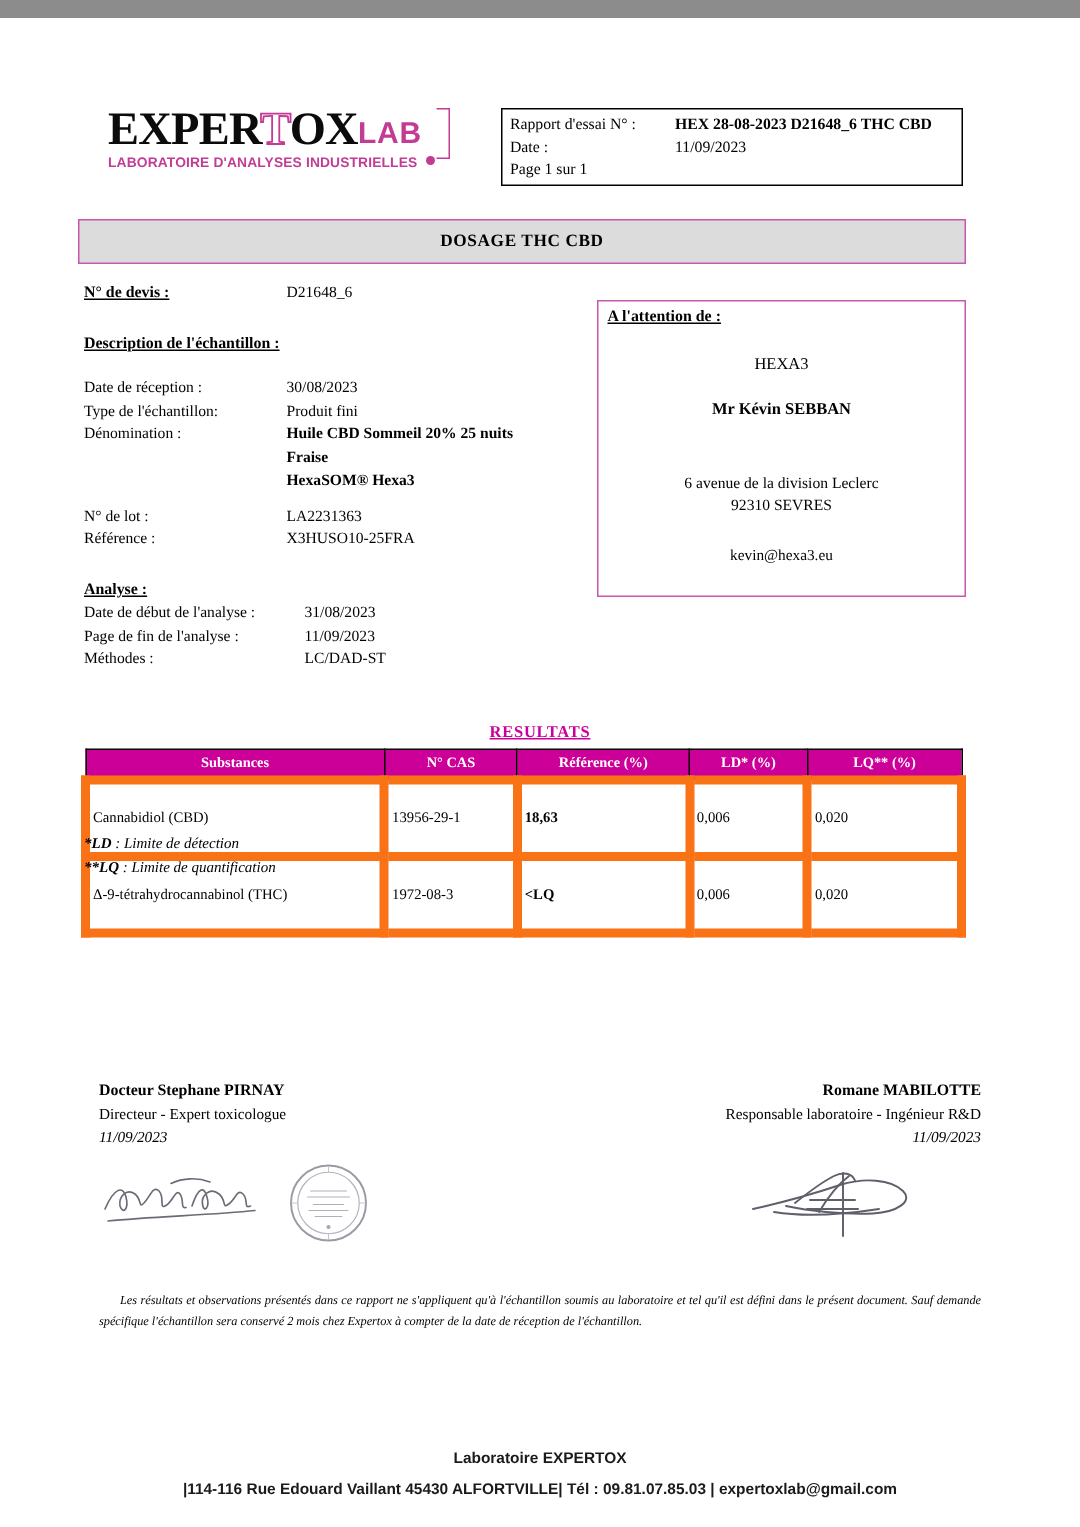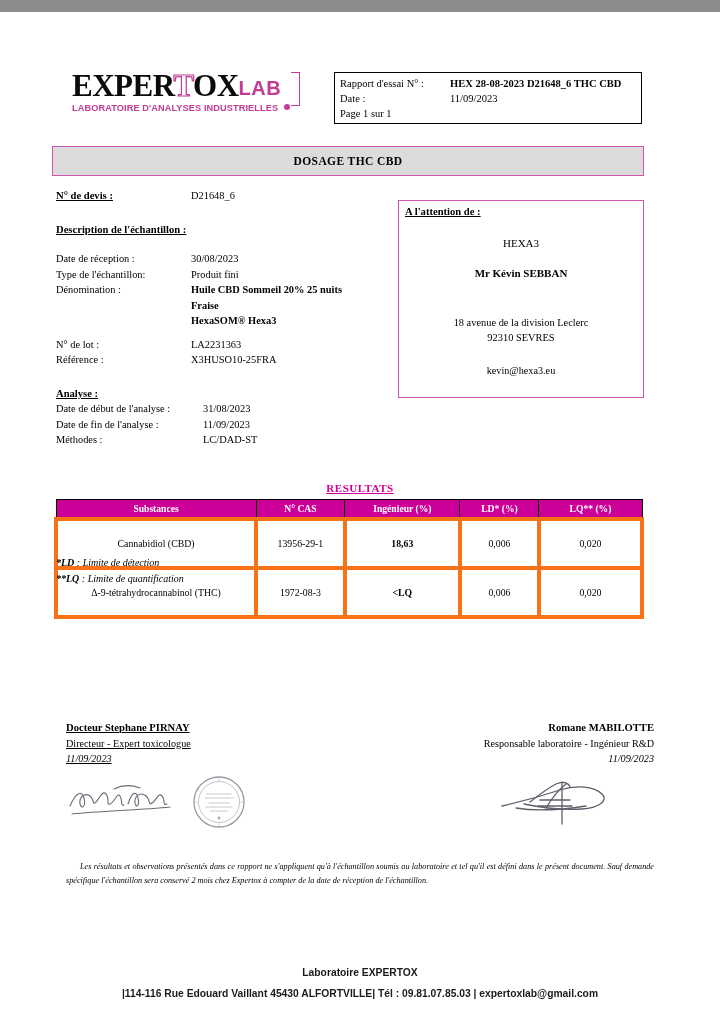--- a/index.html
+++ b/index.html
@@ -197,23 +197,22 @@
   table.results th {
     background: #cc0099;
     color: #ffffff;
     font-weight: bold;
     border: 1px solid #000;
     padding: 3px 2px;
     text-align: center;
     font-size: 9.6px;
   }
   table.results td {
-    border: 4px solid #f97316;
+    border: 6px solid #f97316;
     padding: 17px 2px;
-    text-align: center;
     font-size: 9.8px;
   }
   table.results td.res { font-weight: bold; }
   .col-sub { width: 204px; }
   .col-cas { width: 88px; }
   .col-res { width: 116px; }
   .col-ld  { width: 78px; }
   .col-lq  { width: 104px; }
 
   .footnotes {
@@ -242,21 +241,20 @@
   .conc-title { color: #cc0099; font-weight: bold; font-size: 10.4px; }
 
   
   .sig-left {
     position: absolute;
     left: 66px;
     top: 708px;
     width: 260px;
     font-size: 10.2px;
     line-height: 15.5px;
-    text-decoration: underline;
   }
   .sig-right {
     position: absolute;
     right: 66px;
     top: 708px;
     width: 290px;
     text-align: right;
     font-size: 10.2px;
     line-height: 15.5px;
   }
@@ -380,50 +378,50 @@
 
     <div class="spacer-18"></div>
 
     <div class="u-head">Analyse :</div>
 
     <div class="kv">
       <span class="k wide">Date de début de l'analyse :</span>
       <span class="v">31/08/2023</span>
     </div>
     <div class="kv">
-      <span class="k wide">Date de fin de l'analyse :</span>
+      <span class="k wide">Page de fin de l'analyse :</span>
       <span class="v">11/09/2023</span>
     </div>
     <div class="kv">
       <span class="k wide">Méthodes :</span>
       <span class="v">LC/DAD-ST</span>
     </div>
   </div>
 
   <div class="att-box">
     <div class="att-title">A l'attention de :</div>
     <div class="att-body">
       <div class="att-company">HEXA3</div>
       <div class="att-person">Mr Kévin SEBBAN</div>
       <div class="att-addr">
-        <div>18 avenue de la division Leclerc</div>
+        <div>6 avenue de la division Leclerc</div>
         <div>92310 SEVRES</div>
       </div>
       <div class="att-mail">kevin@hexa3.eu</div>
     </div>
   </div>
 
   <div class="results-title">RESULTATS</div>
 
   <table class="results">
     <thead>
       <tr>
         <th class="col-sub">Substances</th>
         <th class="col-cas">N° CAS</th>
-        <th class="col-res">Ingénieur (%)</th>
+        <th class="col-res">Référence (%)</th>
         <th class="col-ld">LD* (%)</th>
         <th class="col-lq">LQ** (%)</th>
       </tr>
     </thead>
     <tbody>
       <tr>
         <td>Cannabidiol (CBD)</td>
         <td>13956-29-1</td>
         <td class="res">18,63</td>
         <td>0,006</td>

